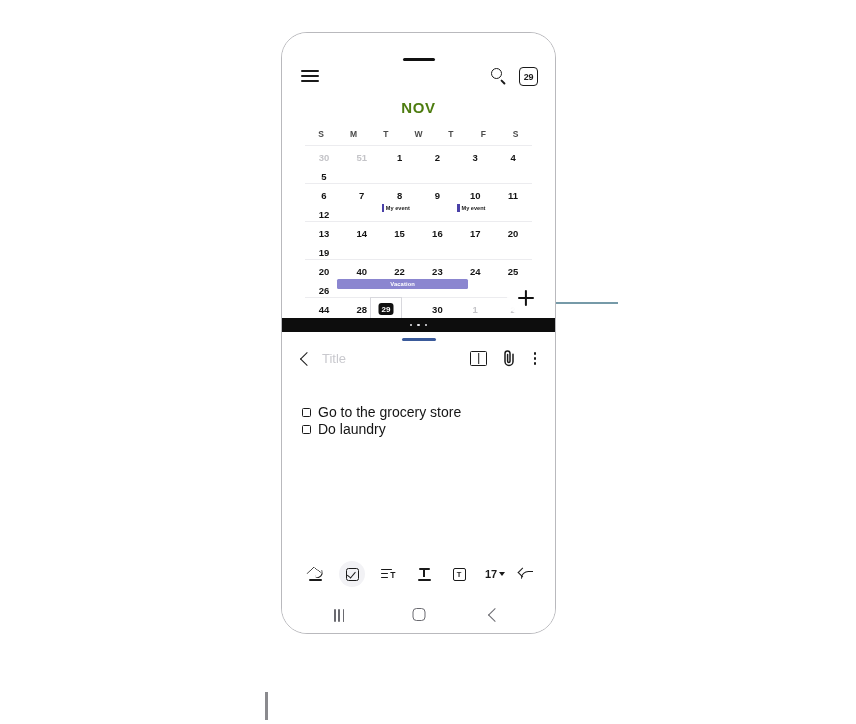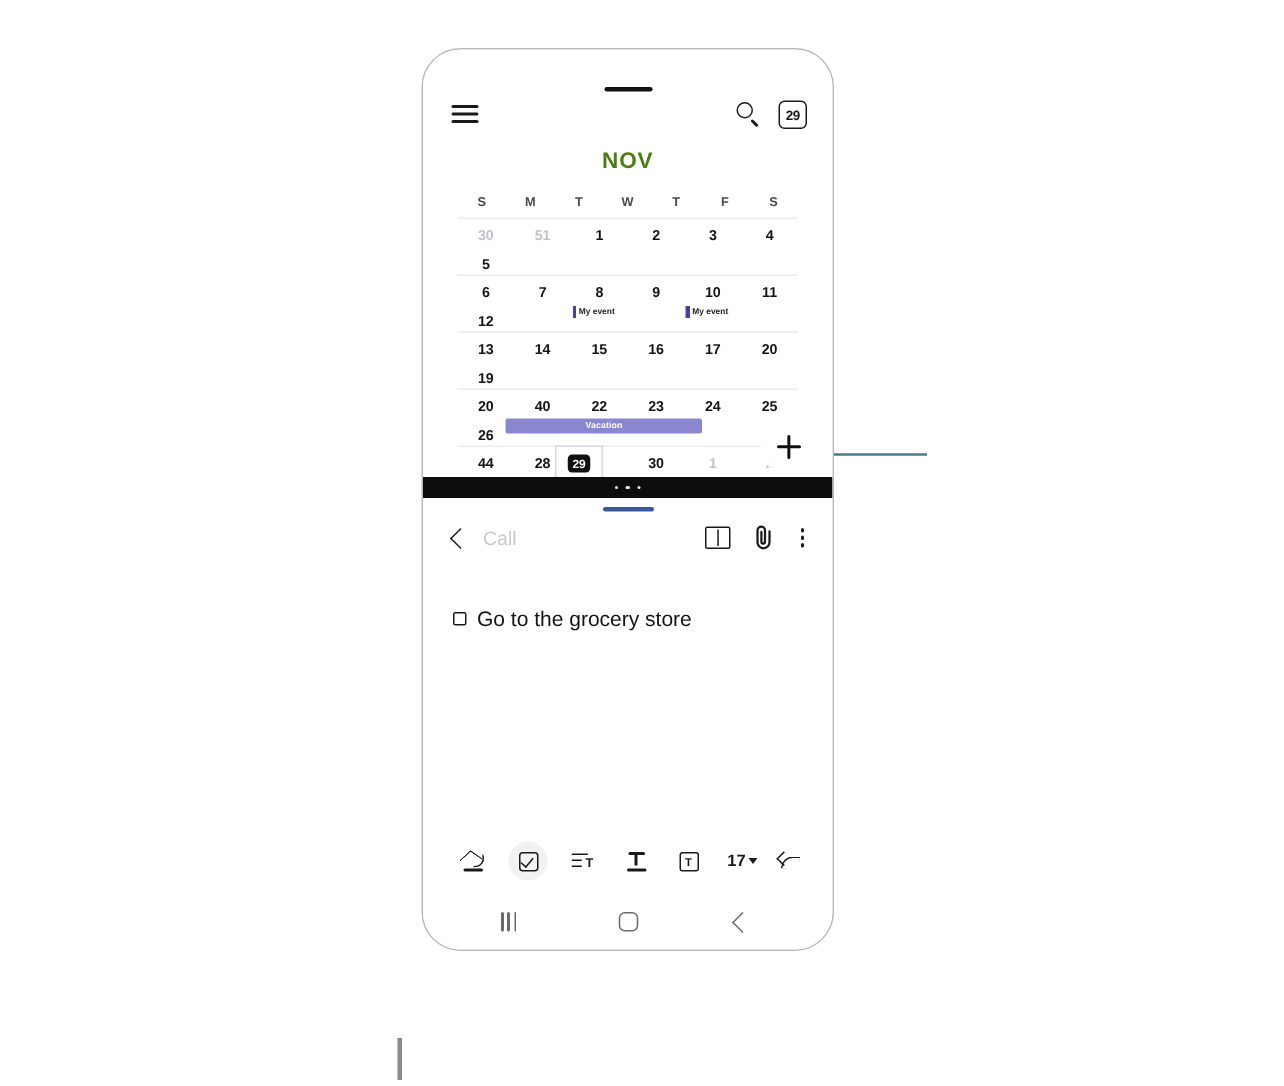--- a/index.html
+++ b/index.html
@@ -396,40 +396,44 @@
         <i></i>
         <i></i>
     </div>
 
     <div class="notes">
 
       <div class="notes-handle"></div>
 
       <div class="notes-top">
         <div class="chev-back"></div>
-        <div class="title-field">Call</div>
+        <div class="title-field">Title</div>
         <div class="ic-book">
           <span class="bx"></span>
             <span class="spine"></span>
         </div>
         <svg class="ic-clip" viewBox="0 0 16 17">
           <path d="M12 4.2 V11.5 a4 4 0 0 1 -8 0 V3.6 a2.5 2.5 0 0 1 5 0 V11.2 a1.2 1.2 0 0 1 -2.4 0 V4.6" fill="none" stroke="#1a1a1a" stroke-width="1.5" stroke-linecap="round"></path>
         </svg>
         <div class="ic-more">
           <i></i>
             <i></i>
             <i></i>
         </div>
       </div>
 
       <div class="checklist">
         <div class="chk-row">
           <span class="chk-box"></span>
           <span class="chk-txt">Go to the grocery store</span>
         </div>
+        <div class="chk-row">
+          <span class="chk-box"></span>
+          <span class="chk-txt">Do laundry</span>
+        </div>
       </div>
 
       <div class="tbar">
         <div class="tb" style="left:21px;">
           <span class="pen">
             <span class="nib"></span>
               <span class="tail"></span>
               <span class="ln"></span>
           </span>
         </div>

